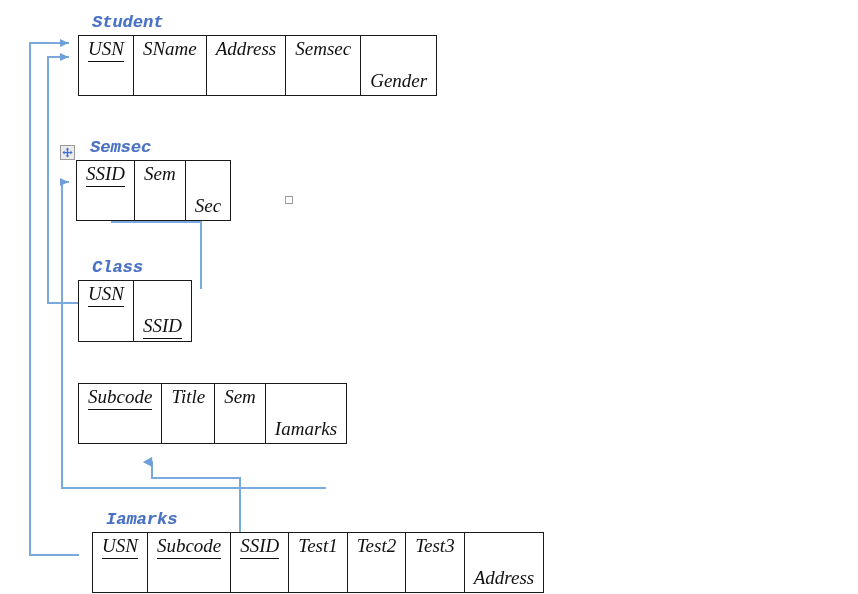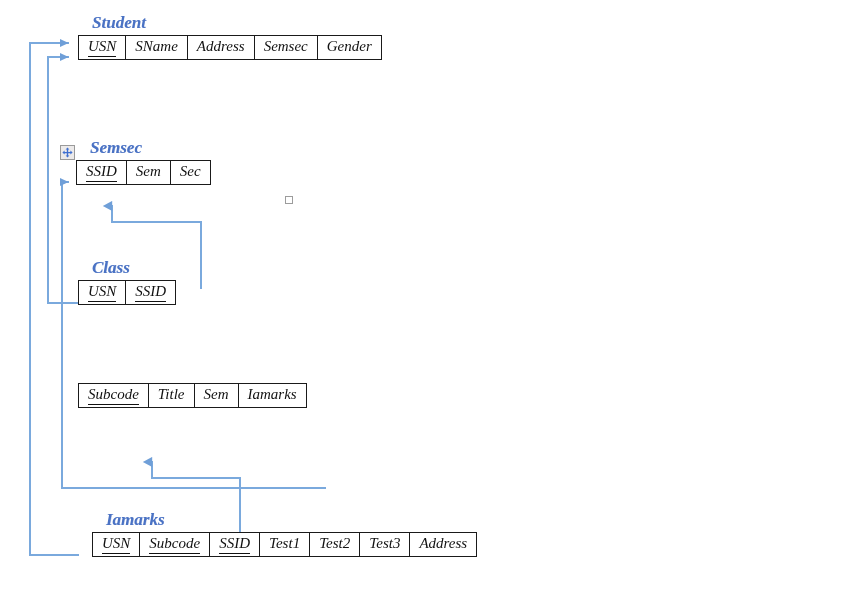--- a/index.html
+++ b/index.html
@@ -8,44 +8,44 @@
 
   #canvas{position:absolute;left:0;top:0;width:858px;height:594px;}
 
   
   #wires{position:absolute;left:0;top:0;width:858px;height:594px;z-index:1;}
 
   
   .table-group{position:absolute;z-index:3;}
 
   .table-title{
-    font-family:Liberation Serif, serif;
+    font-family:Liberation Mono, monospace;
     font-weight:bold;font-style:italic;
     font-size:17px;
     color:#4a72c4;
     white-space:nowrap;
     line-height:1;
     margin-left:14px;
     margin-bottom:4px;
     text-shadow:0.4px 0 0 rgba(120,150,210,.55);
   }
 
   .attr-row{display:flex;border:1.6px solid #1a1a1a;background:#ffffff;width:max-content;}
   .attr{
     font-family:"Liberation Serif",serif;
     font-style:italic;
-    font-size:15px;
+    font-size:19px;
     color:#111111;
     padding:1px 9px 2px 9px;
     border-right:1.4px solid #1a1a1a;
     white-space:nowrap;
     line-height:1.25;
     text-align:center;
   }
-  .attr:last-child{border-right:none;}
+  .attr:last-child{border-right:none;margin-top:32px;}
   .attr.key > span{
     border-bottom:1.7px solid #111111;
     padding-bottom:0px;
     display:inline-block;
   }
 
   
   .move-handle{
     position:absolute;
     width:15px;height:15px;

